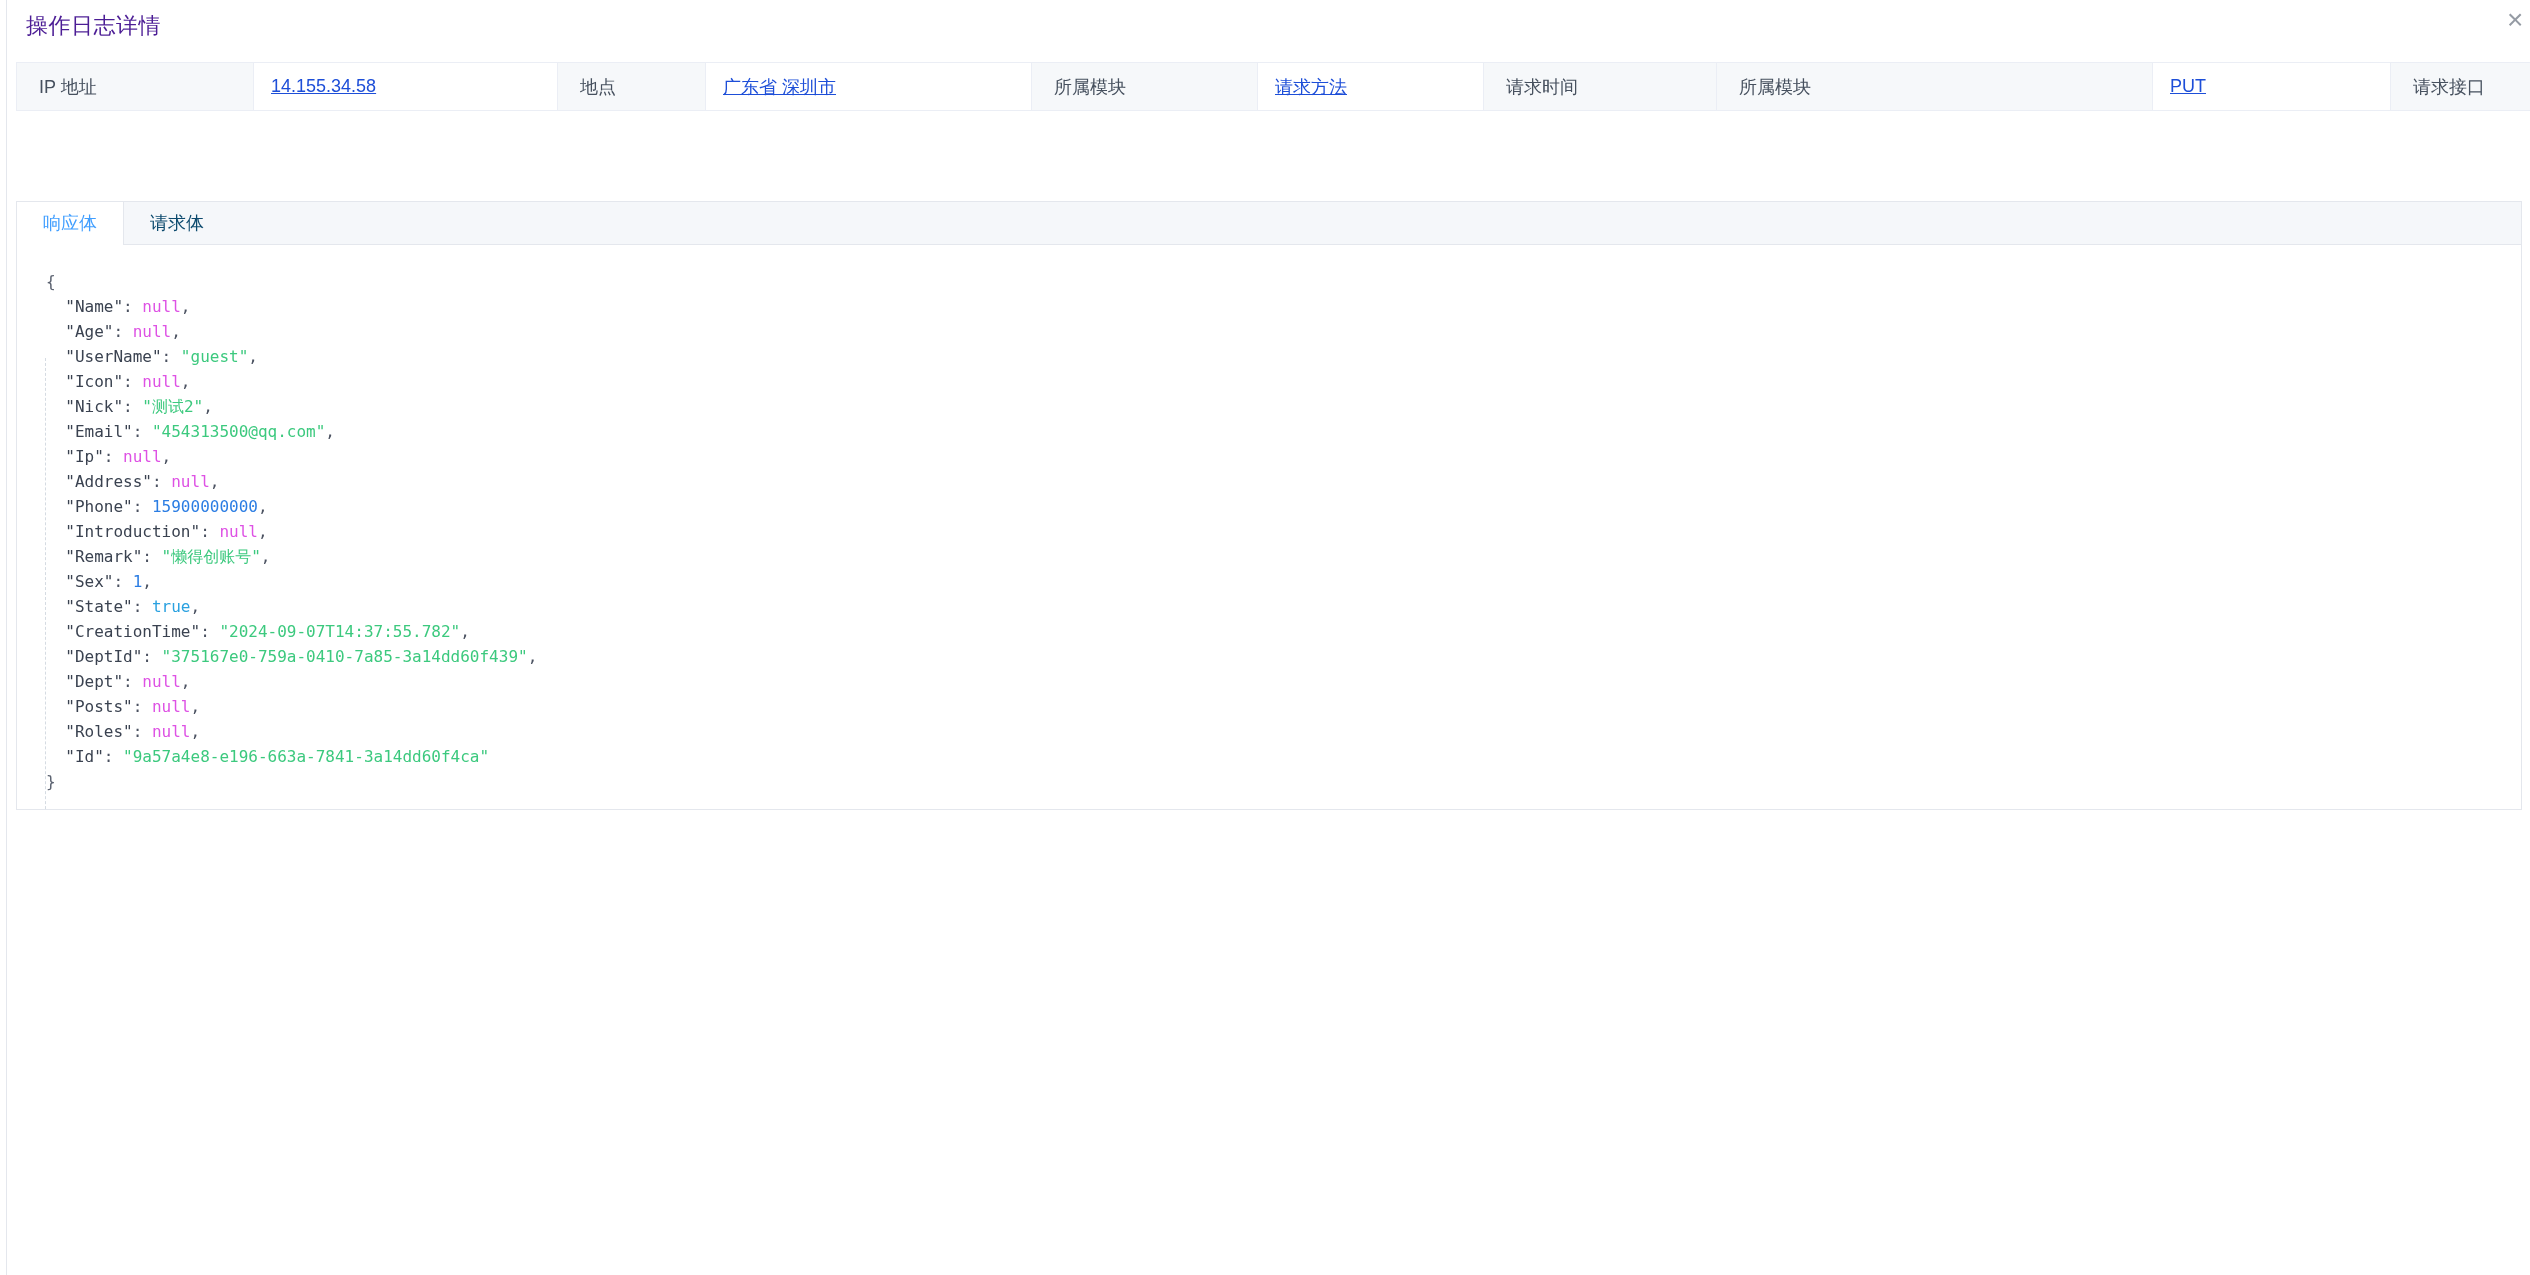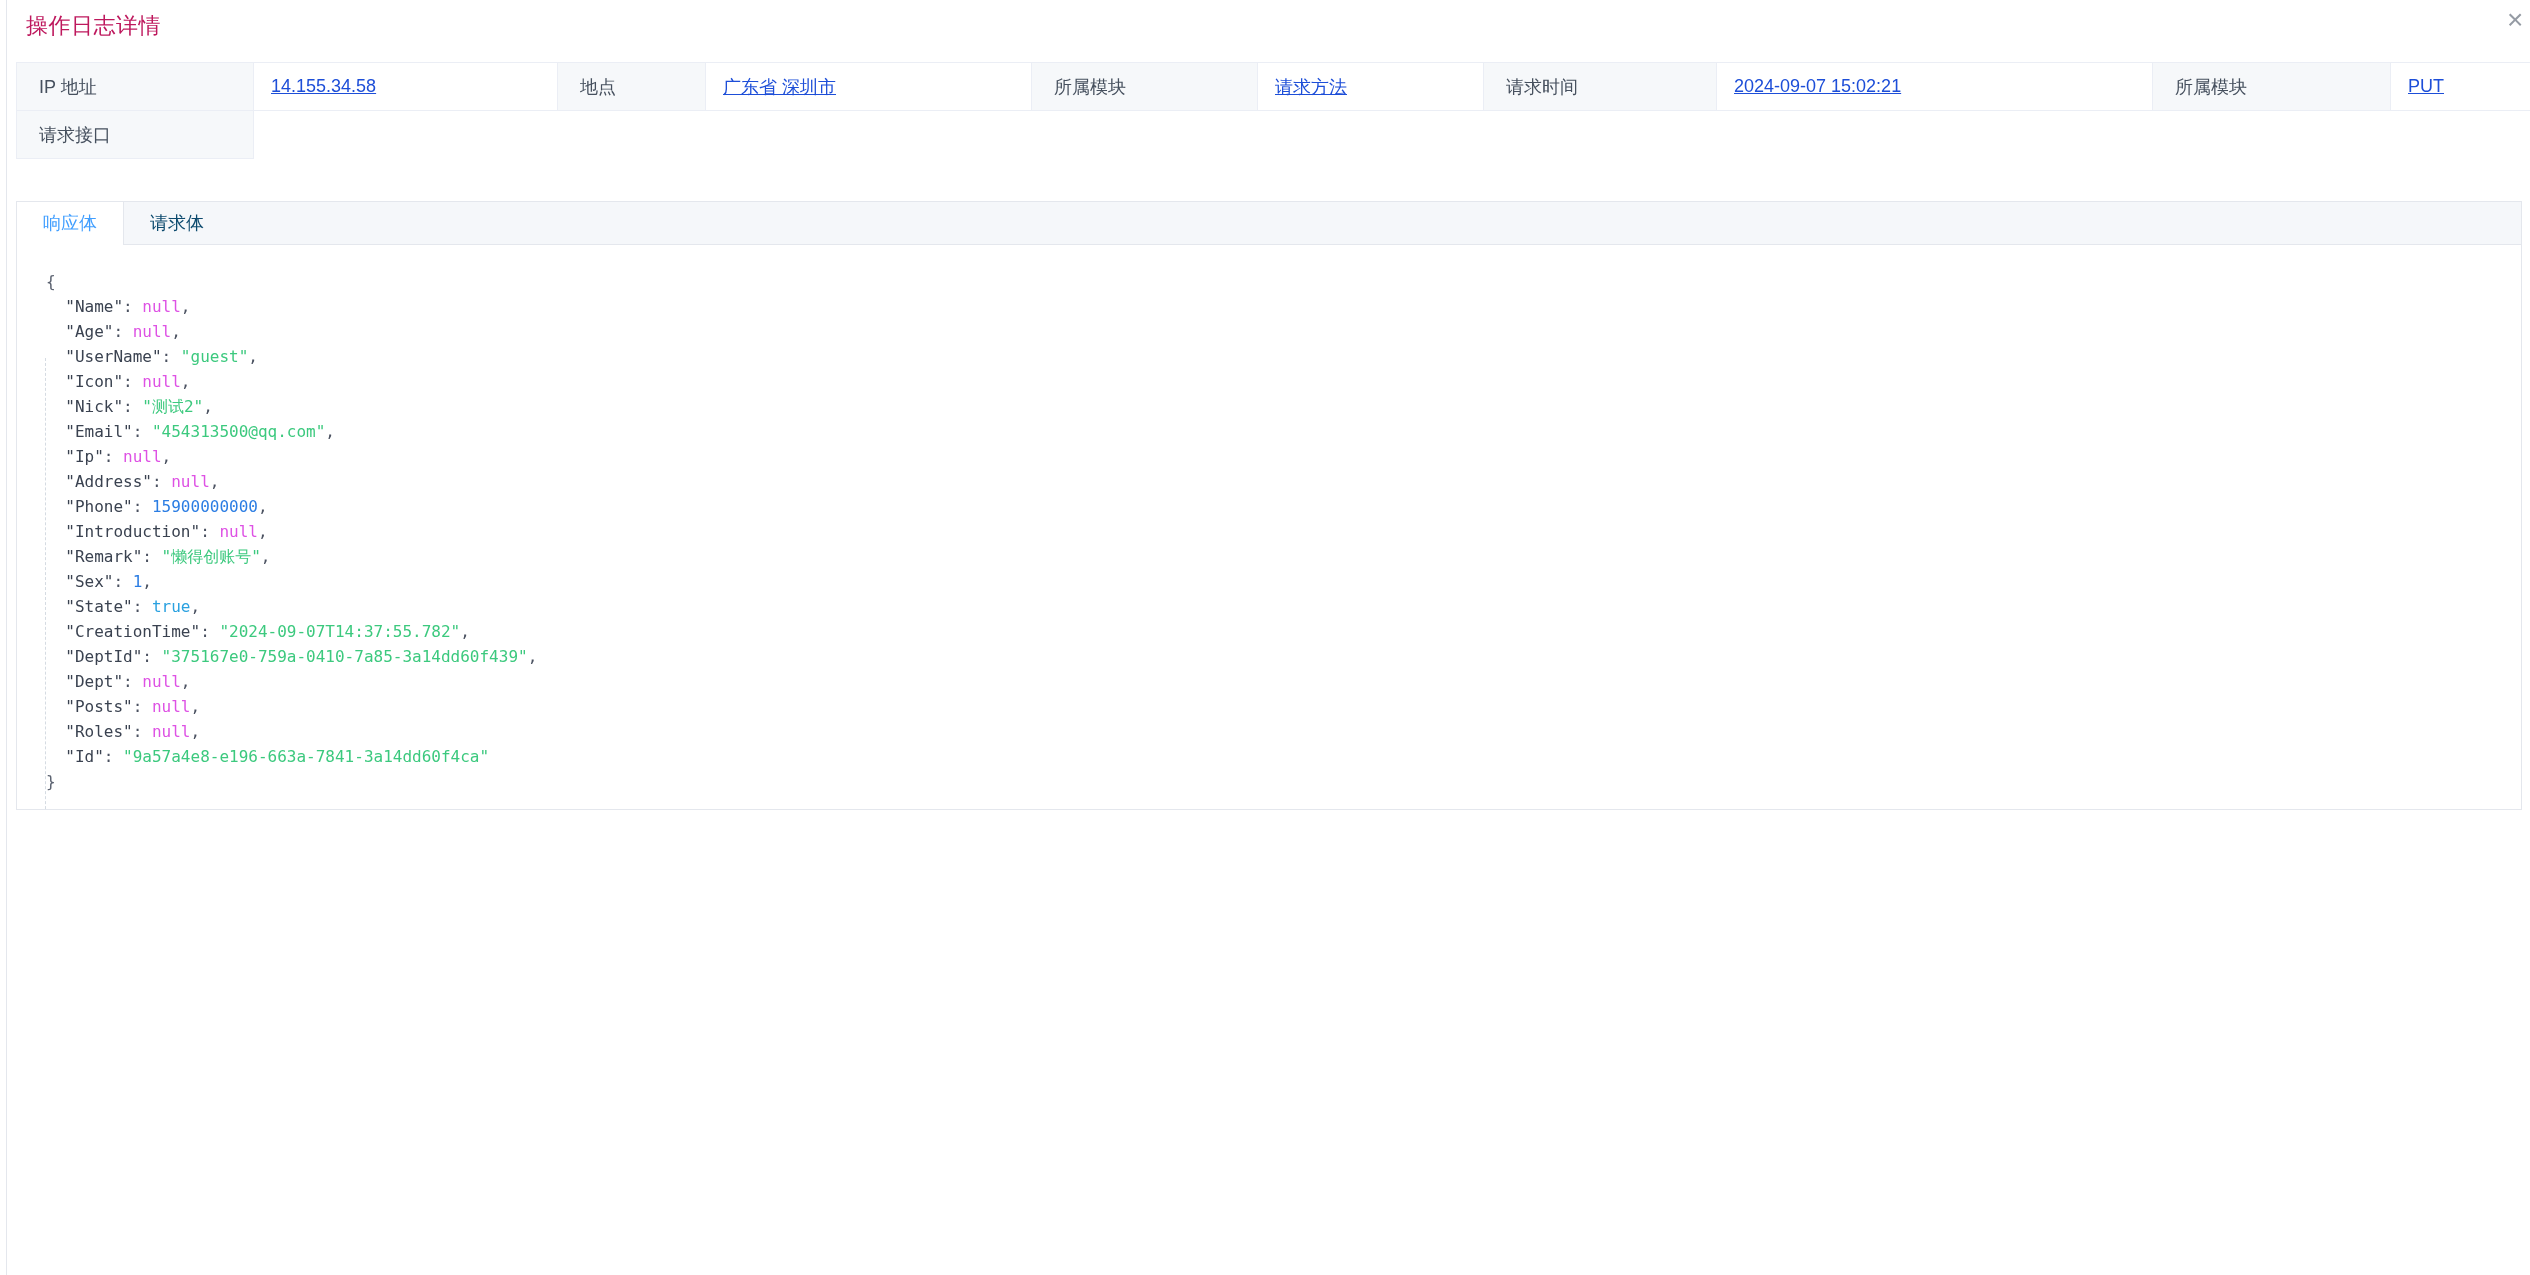--- a/index.html
+++ b/index.html
@@ -3,21 +3,21 @@
 <meta charset="utf-8">
 <style>
   html,body{margin:0;padding:0;}
   body{
     width:2530px;height:1275px;overflow:hidden;background:#fff;position:relative;
     font-family:"Liberation Sans","DejaVu Sans",sans-serif;
     -webkit-font-smoothing:antialiased;
   }
   .drawer-edge{position:absolute;left:6px;top:0;bottom:0;width:1px;background:var(--border2,#e6e8ee);}
   
-  .drawer-title{position:absolute;left:26px;top:11px;font-size:22px;font-weight:500;color:#be185d;letter-spacing:.5px;}
+  .drawer-title{position:absolute;left:26px;top:11px;font-size:22px;font-weight:500;color:#4c1d95;letter-spacing:.5px;}
   .drawer-close{position:absolute;left:2507px;top:6px;font-size:28px;line-height:28px;color:#959ba4;cursor:pointer;font-weight:300;}
   
   .desc-table{
     position:absolute;left:16px;top:62px;width:2514px;
     display:grid;
     grid-template-columns:237px 304px 148px 326px 226px 226px 233px 436px 238px 1fr;
     grid-auto-rows:48px;
     border-top:1px solid var(--border,#ebeef5);
     border-left:1px solid var(--border,#ebeef5);
     font-size:18px;
@@ -80,21 +80,20 @@
 <div class="drawer-close">×</div>
 
 <div class="desc-table">
   <div class="cell lbl">IP 地址</div>
   <div class="cell val">14.155.34.58</div>
   <div class="cell lbl">地点</div>
   <div class="cell val">广东省 深圳市</div>
   <div class="cell lbl">所属模块</div>
   <div class="cell val">请求方法</div>
   <div class="cell lbl">请求时间</div>
-  <div class="cell val">2024-09-07 15:02:21</div>
   <div class="cell lbl">所属模块</div>
   <div class="cell val">PUT</div>
 
   <div class="cell lbl">请求接口</div>
 </div>
 
 <div class="tabs-card">
   <div class="tab-bar">
     <div class="tab active">响应体</div>
     <div class="tab">请求体</div>

